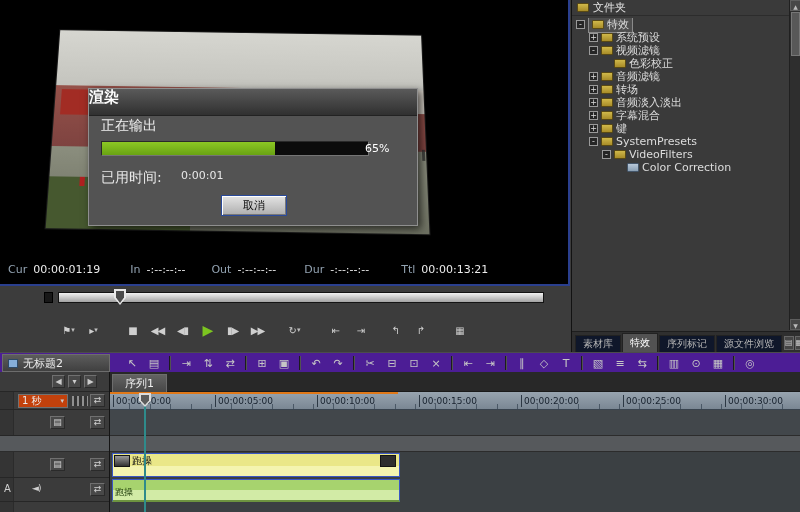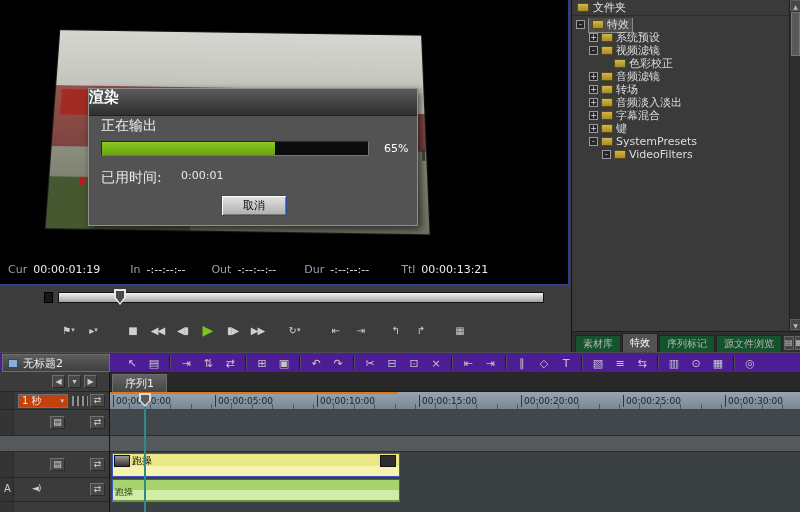--- a/index.html
+++ b/index.html
@@ -38,21 +38,21 @@
   
   .render-dialog { position:absolute; left:88px; top:88px; width:330px; height:138px; z-index:10;
                    background:#535353; border:1px solid #8f8f8f; box-shadow:3px 3px 8px rgba(0,0,0,.65); }
   .rd-title { height:27px; background:linear-gradient(#5a5a5a,#303030); color:#fff; font-size:15px;
               font-weight:bold; line-height:17px; border-bottom:1px solid #222; }
   .rd-body { position:absolute; left:0; top:18px; right:0; bottom:0; }
   .rd-status { position:absolute; left:12px; top:10px; font-size:14px; color:#efefef; }
   .rd-progress { position:absolute; left:12px; top:34px; width:268px; height:15px; background:#0c0c0c;
                  border:1px solid; border-color:#2a2a2a #757575 #757575 #2a2a2a; }
   .rd-fill { height:100%; background:linear-gradient(#8cc824,#69a313); }
-  .rd-pct { position:absolute; left:295px; top:35px; font-size:11px; color:#fff; }
+  .rd-pct { position:absolute; left:276px; top:35px; font-size:11px; color:#fff; }
   .rd-elapsed-label { position:absolute; left:12px; top:62px; font-size:14px; color:#e8e8e8; }
   .rd-elapsed-value { position:absolute; left:92px; top:62px; font-size:11px; color:#e8e8e8; }
   .rd-cancel { position:absolute; left:132px; top:88px; width:66px; height:21px; font-size:11px; color:#0a0a0a;
                background:linear-gradient(#e4e4e4,#aeaeae); border:1px solid #2a4a9a;
                box-shadow:inset 1px 1px 0 #fff, inset -1px -1px 0 #777; }
 
   
   .tc-row { position:absolute; left:0; top:256px; width:566px; height:26px; background:#000;
             display:flex; align-items:center; font-size:11px; }
   .tc-group { display:flex; gap:6px; white-space:nowrap; }
@@ -93,21 +93,21 @@
   .ticon.leaf { background:linear-gradient(#b8c8d8,#8aa0b4); border-color:#44566a; }
   .tsel { display:flex; align-items:center; gap:3px; background:#4e4e4e; border:1px solid #8a8a8a; padding:0 3px; }
   .panel-scrollbar { position:absolute; right:0; top:0; width:11px; bottom:22px; background:#2e2e2e; border-left:1px solid #202020; }
   .sb-btn { position:absolute; left:0; width:11px; height:11px; background:#474747; color:#bbb;
             font-size:6px; text-align:center; line-height:11px; border:1px solid #5e5e5e; }
   .sb-up { top:0; } .sb-down { bottom:0; }
   .sb-thumb { position:absolute; left:1px; top:12px; width:9px; height:44px; background:#585858; border:1px solid #777; }
   .panel-tabs { position:absolute; left:0; right:0; bottom:0; height:21px; background:#2f2f2f;
                 border-top:1px solid #1e1e1e; display:flex; align-items:flex-end; padding:0 3px; gap:1px; }
   .ptab { height:17px; padding:0 7px; display:flex; align-items:center; font-size:10px; color:#b5b5b5;
-          background:#14532d; border:1px solid #222; border-bottom:none; white-space:nowrap; }
+          background:#0f172a; border:1px solid #222; border-bottom:none; white-space:nowrap; }
   .ptab.active { background:#525252; color:#fff; height:19px; }
   .ptab-spacer { flex:1; }
   .pview { width:14px; height:14px; margin-bottom:2px; background:#454545; border:1px solid #666;
            color:#ccc; font-size:8px; line-height:12px; text-align:center; }
 
   
   .bottom { position:absolute; left:0; top:352px; width:800px; height:160px; background:#333; }
   .bt-tabrow { position:absolute; left:0; top:0; width:800px; height:20px; background:#4c1d95; border-top:1px solid #4c4c4c; }
   .project-tab { position:absolute; left:2px; top:1px; width:108px; height:18px;
                  background:linear-gradient(#5c5c5c,#404040); border:1px solid #6d6d6d;
@@ -354,20 +354,25 @@
       <div class="tree-row" style="padding-left:17px">
         <span class="expander">-</span>
         <span class="ticon"></span>
         <span>SystemPresets</span>
       </div>
       <div class="tree-row" style="padding-left:30px">
         <span class="expander">-</span>
         <span class="ticon"></span>
         <span>VideoFilters</span>
       </div>
+      <div class="tree-row" style="padding-left:43px">
+        <span class="expander blank"></span>
+        <span class="ticon leaf"></span>
+        <span>Color Correction</span>
+      </div>
     </div>
 
     <div class="panel-scrollbar">
       <div class="sb-btn sb-up">
         <span>▲</span>
       </div>
       <div class="sb-thumb"></div>
       <div class="sb-btn sb-down">
         <span>▼</span>
       </div>

